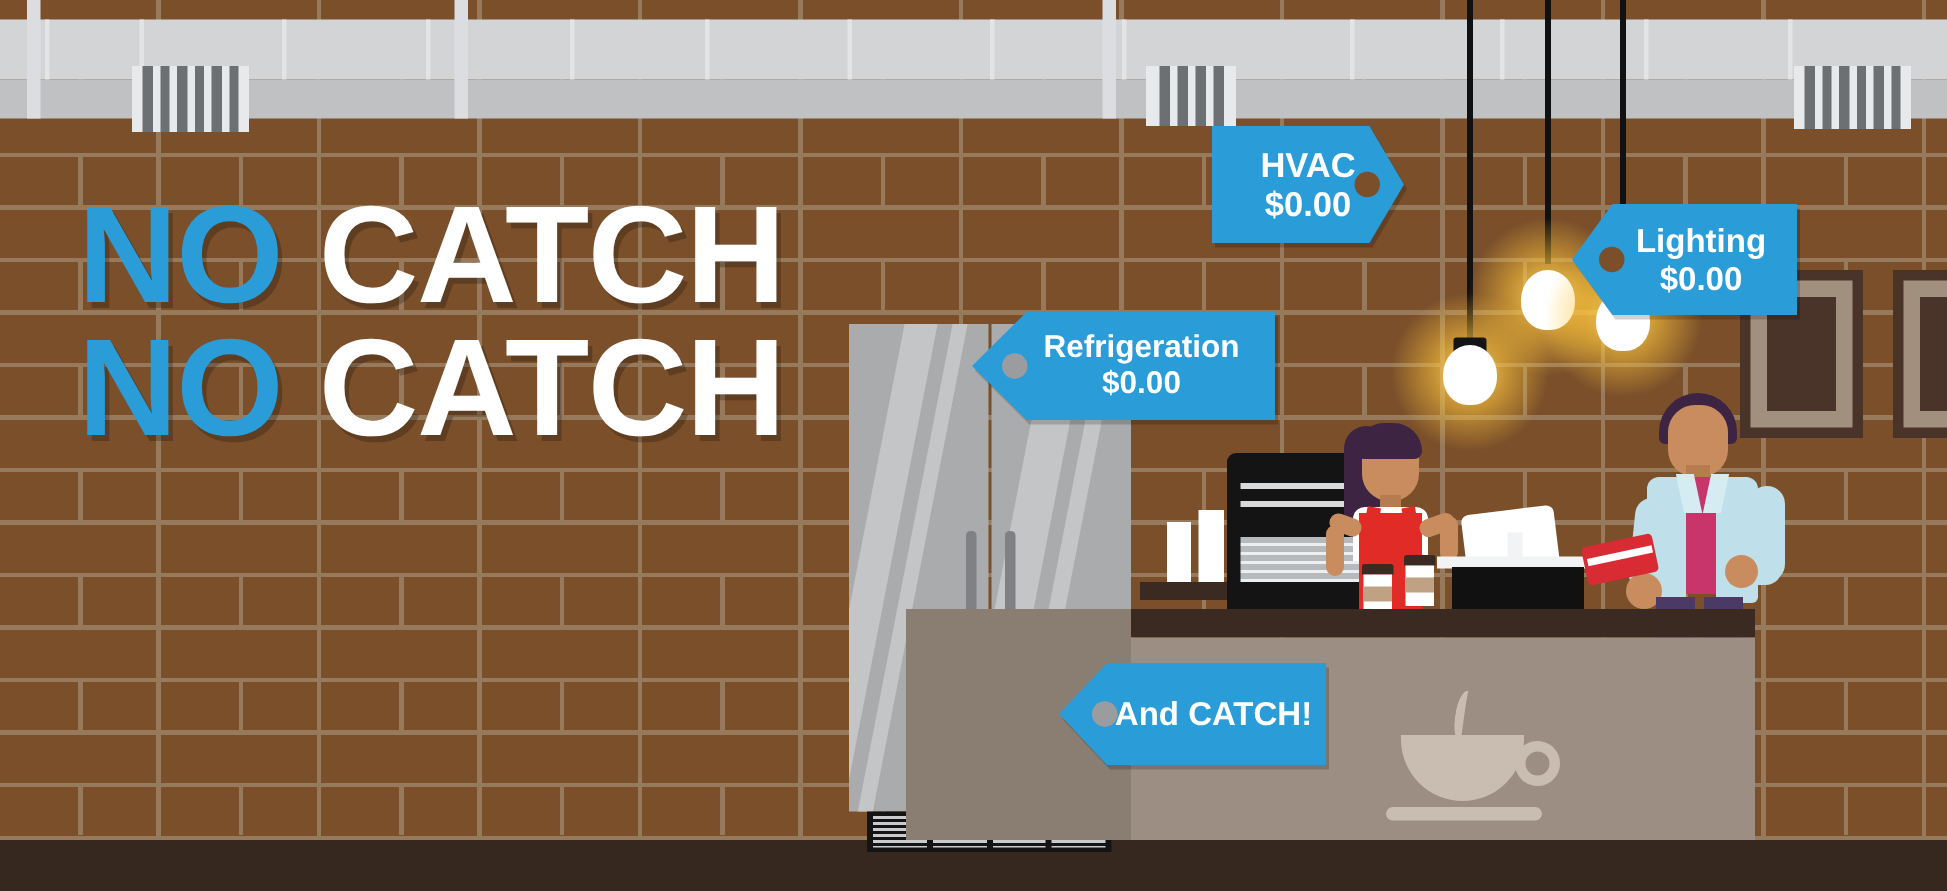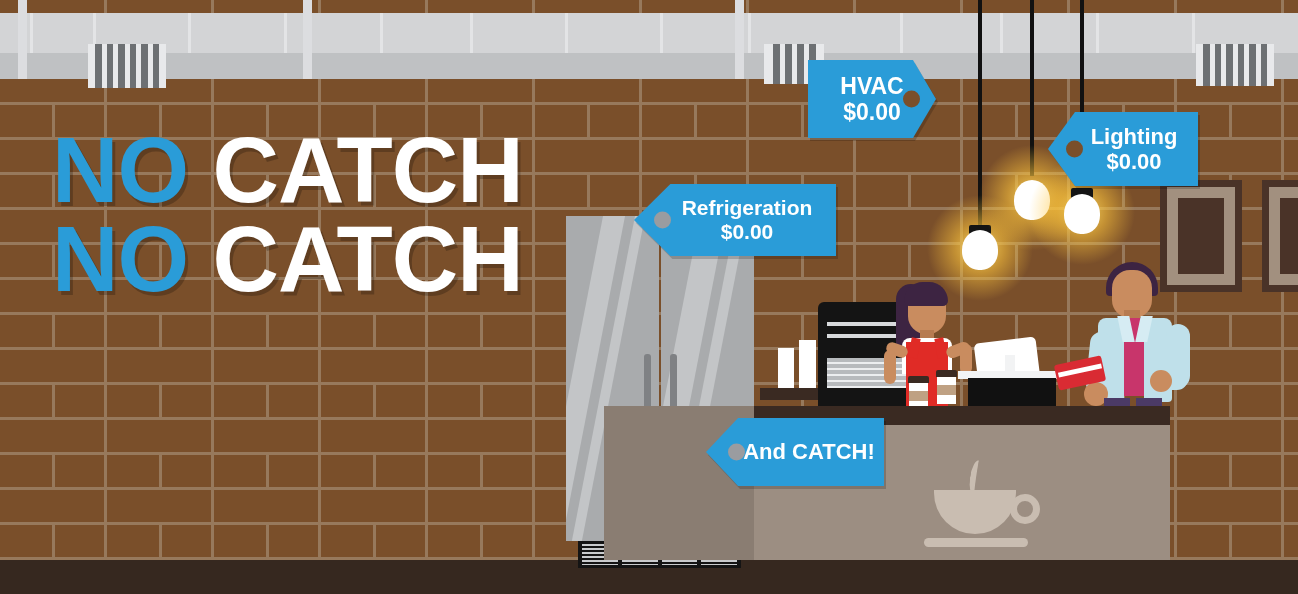--- a/index.html
+++ b/index.html
@@ -182,20 +182,21 @@
   .togo-lid { position:absolute; left:0; top:0; width:21px; height:7px; background:#3a2a22; border-radius:2px 2px 0 0;}
   .togo-cup { position:absolute; left:1px; top:7px; width:19px; height:27px; background:#fff; }
   .togo-sleeve{ position:absolute; left:1px; top:15px; width:19px; height:10px; background:#bfa183; }
 
   
   .tag {
     position:absolute;
     color:#fff; font-weight:bold;
     display:flex; align-items:center; justify-content:center;
     filter:drop-shadow(2px 3px 0 rgba(0,0,0,.18));
+    margin-top:24px;
   }
   .tag-body {
     position:relative; width:100%; height:100%;
     background:#2a9cd8;
     display:flex; align-items:center; justify-content:center;
     text-align:center; line-height:1.15;
   }
   .tag.right .tag-body { clip-path: polygon(0 0, 82% 0, 100% 50%, 82% 100%, 0 100%); }
   .tag.left  .tag-body { clip-path: polygon(18% 0, 100% 0, 100% 100%, 18% 100%, 0 50%); }
   .tag-hole {
@@ -407,21 +408,21 @@
   <div class="tag left" style="left:1048px; top:112px; width:150px; height:74px; font-size:22px;">
     <div class="tag-body">
       <span class="tag-hole" style="left:18px; width:17px; height:17px; background:#7a4f2a;"></span>
       <span class="tag-label" style="padding-left:22px;">
         <span>Lighting</span>
         <span class="l2">$0.00</span>
       </span>
     </div>
   </div>
 
-  <div class="tag left" style="left:634px; top:184px; width:202px; height:72px; font-size:21px;">
+  <div class="tag left" style="left:648px; top:184px; width:202px; height:72px; font-size:21px;">
     <div class="tag-body">
       <span class="tag-hole" style="left:20px; width:17px; height:17px; background:#9a9ca0;"></span>
       <span class="tag-label" style="padding-left:24px;">
         <span>Refrigeration</span>
         <span class="l2">$0.00</span>
       </span>
     </div>
   </div>
 
   <div class="tag left" style="left:706px; top:418px; width:178px; height:68px; font-size:22px;">

